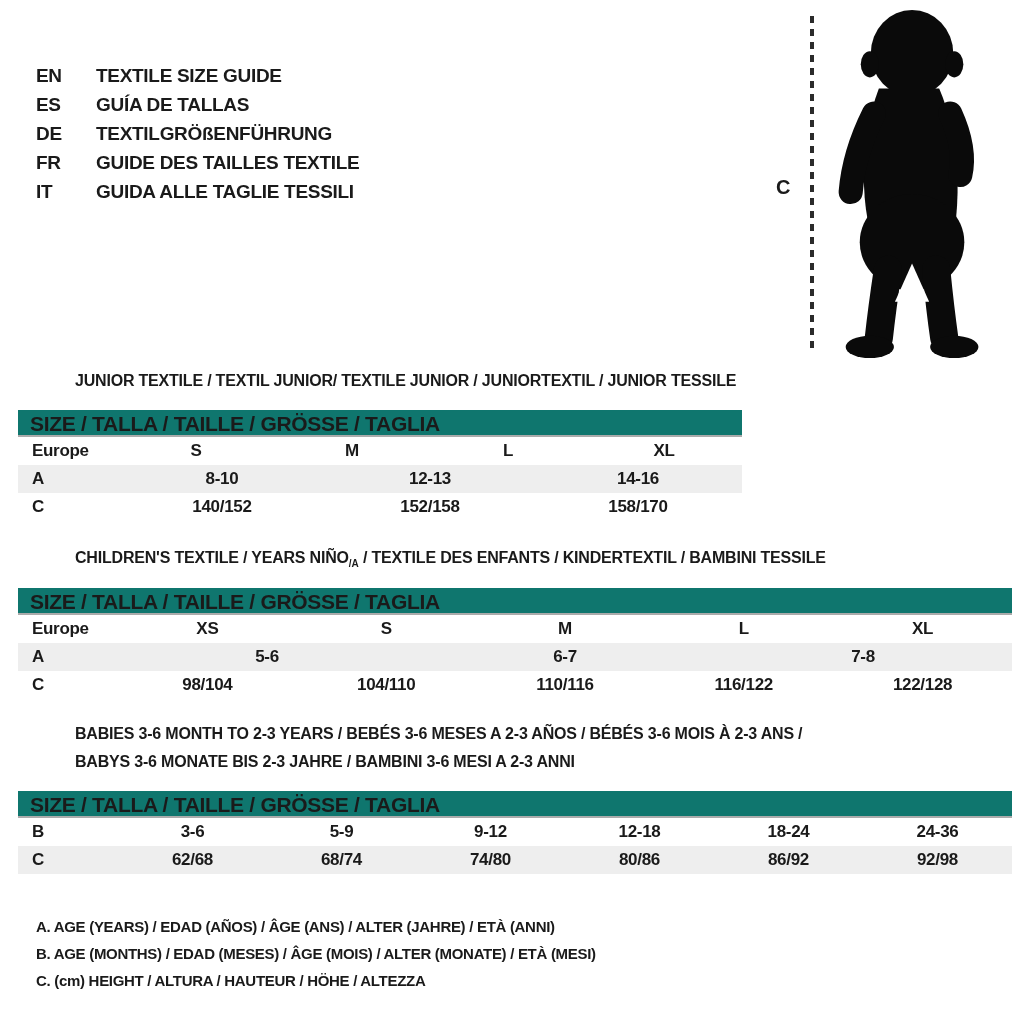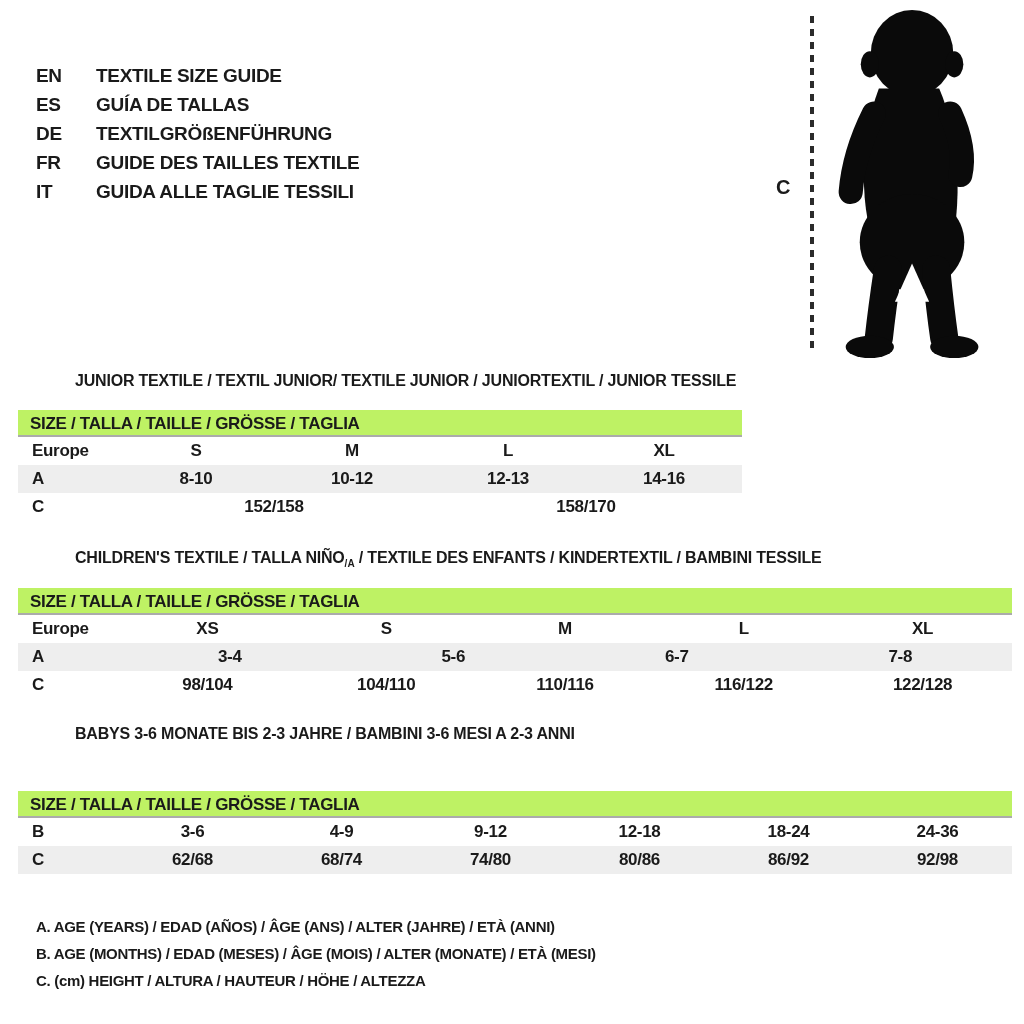--- a/index.html
+++ b/index.html
@@ -32,23 +32,23 @@
   .section-heading {
     position: absolute; left: 38px; font-size: 16px; line-height: 20px;
     letter-spacing: -0.2px; white-space: nowrap; margin-left: 37px;
   }
   .sub-script { font-size: 10px; vertical-align: -4px; letter-spacing: 0; }
   .heading-2line { line-height: 28px; }
 
   
   .size-table { position: absolute; left: 18px; font-size: 17px; }
   .tbl-header {
-    height: 27px; line-height: 27px; background: #bef264;
+    height: 27px; line-height: 27px; background: #0f766e;
     border-bottom: 2px solid #ababab;
-    padding-left: 12px; font-size: 17px; white-space: nowrap;
+    padding-left: 12px; font-size: 21px; white-space: nowrap;
   }
   .trow { display: flex; height: 28px; line-height: 28px; }
   .trow.shade { background: #eeeeee; }
   .cell-label { width: 100px; padding-left: 14px; flex: none; }
   .cell-val { flex: 1; text-align: center; }
 
   .tbl-junior   { top: 410px; width: 724px; }
   .tbl-children { top: 588px; width: 994px; }
   .tbl-babies   { top: 791px; width: 994px; }
 
@@ -114,70 +114,70 @@
   <div class="trow">
     <span class="cell-label">Europe</span>
     <span class="cell-val">S</span>
     <span class="cell-val">M</span>
     <span class="cell-val">L</span>
     <span class="cell-val">XL</span>
   </div>
   <div class="trow shade">
     <span class="cell-label">A</span>
     <span class="cell-val">8-10</span>
-    <span class="cell-val">10-12</span>
     <span class="cell-val">12-13</span>
     <span class="cell-val">14-16</span>
   </div>
   <div class="trow">
     <span class="cell-label">C</span>
+    <span class="cell-val">140/152</span>
     <span class="cell-val">152/158</span>
     <span class="cell-val">158/170</span>
   </div>
 </div>
 
-<div class="section-heading heading-children"><span>CHILDREN'S TEXTILE / TALLA NIÑO</span><span class="sub-script">/A</span><span> / TEXTILE DES ENFANTS / KINDERTEXTIL / BAMBINI TESSILE</span></div>
+<div class="section-heading heading-children"><span>CHILDREN'S TEXTILE / YEARS NIÑO</span><span class="sub-script">/A</span><span> / TEXTILE DES ENFANTS / KINDERTEXTIL / BAMBINI TESSILE</span></div>
 
 <div class="size-table tbl-children">
   <div class="tbl-header">SIZE / TALLA / TAILLE / GRÖSSE / TAGLIA</div>
   <div class="trow">
     <span class="cell-label">Europe</span>
     <span class="cell-val">XS</span>
     <span class="cell-val">S</span>
     <span class="cell-val">M</span>
     <span class="cell-val">L</span>
     <span class="cell-val">XL</span>
   </div>
   <div class="trow shade">
     <span class="cell-label">A</span>
-    <span class="cell-val">3-4</span>
     <span class="cell-val">5-6</span>
     <span class="cell-val">6-7</span>
     <span class="cell-val">7-8</span>
   </div>
   <div class="trow">
     <span class="cell-label">C</span>
     <span class="cell-val">98/104</span>
     <span class="cell-val">104/110</span>
     <span class="cell-val">110/116</span>
     <span class="cell-val">116/122</span>
     <span class="cell-val">122/128</span>
   </div>
 </div>
 
 <div class="section-heading heading-babies heading-2line">
+  <div>BABIES 3-6 MONTH TO 2-3 YEARS / BEBÉS 3-6 MESES A 2-3 AÑOS / BÉBÉS 3-6 MOIS À 2-3 ANS /</div>
   <div>BABYS 3-6 MONATE BIS 2-3 JAHRE / BAMBINI 3-6 MESI A 2-3 ANNI</div>
 </div>
 
 <div class="size-table tbl-babies">
   <div class="tbl-header">SIZE / TALLA / TAILLE / GRÖSSE / TAGLIA</div>
   <div class="trow">
     <span class="cell-label">B</span>
     <span class="cell-val">3-6</span>
-    <span class="cell-val">4-9</span>
+    <span class="cell-val">5-9</span>
     <span class="cell-val">9-12</span>
     <span class="cell-val">12-18</span>
     <span class="cell-val">18-24</span>
     <span class="cell-val">24-36</span>
   </div>
   <div class="trow shade">
     <span class="cell-label">C</span>
     <span class="cell-val">62/68</span>
     <span class="cell-val">68/74</span>
     <span class="cell-val">74/80</span>

